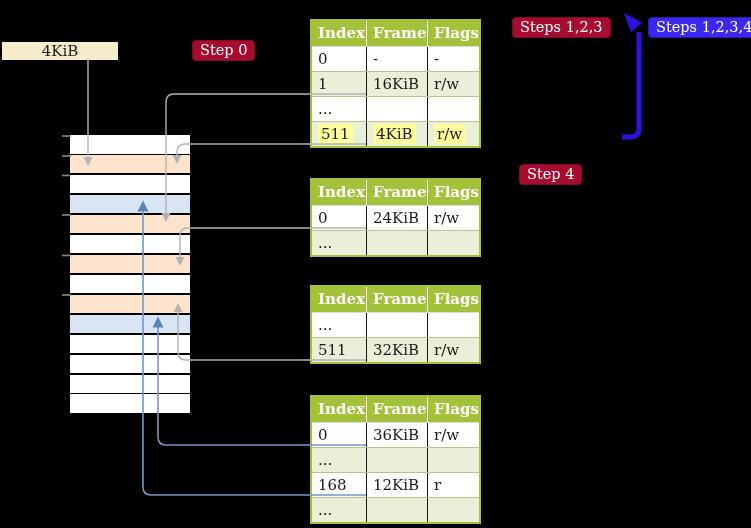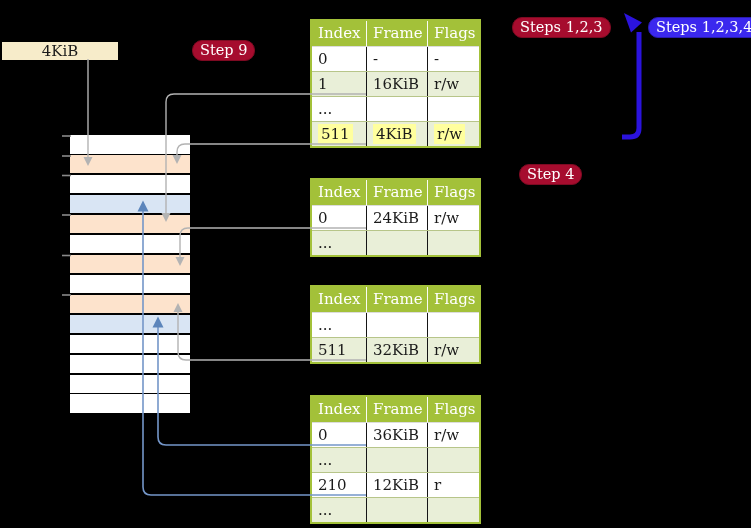--- a/index.html
+++ b/index.html
@@ -14,21 +14,21 @@
   
   .frame-label{
     position:absolute;left:2px;top:42px;width:116px;height:18px;
     background:var(--frame-label-cream);color:var(--text-dark);
     font-size:15px;line-height:18px;text-align:center;
   }
 
   
   .badge{
     position:absolute;height:17px;line-height:17px;
-    padding:1px 7px;border-radius:10px;
+    padding:1px 7px;border-radius:4px;
     color:#fff;font-size:14.5px;white-space:nowrap;
   }
   .badge.crimson{background:var(--badge-crimson);border:1px solid #7d0a22;}
   .badge.blue{background:var(--badge-blue);border:1px solid #2a1bb0;}
   #b-step0{left:192px;top:40px;}
   #b-steps123{left:512px;top:17px;}
   #b-steps1234{left:648px;top:17px;}
   #b-step4{left:519px;top:164px;}
 
   
@@ -41,21 +41,21 @@
   
   .ptable{
     position:absolute;left:310px;width:167px;
     border:2px solid var(--table-border-green);
     background:#fff;
   }
   #pt1{top:19px;} #pt2{top:178px;} #pt3{top:285px;} #pt4{top:395px;}
   .prow{display:flex;height:25px;line-height:24px;box-sizing:border-box;}
   .pcell{box-sizing:border-box;padding-left:6px;font-size:15px;color:var(--text-dark);overflow:hidden;white-space:nowrap;}
   .c0{width:54px;} .c1{width:61px;} .c2{flex:1;}
-  .phead{background:var(--table-header-green);color:#fff;font-weight:normal;}
+  .phead{background:var(--table-header-green);color:#fff;font-weight:bold;}
   .phead .pcell{color:#fff;}
   .phead .c1,.phead .c2{border-left:1px solid rgba(255,255,255,0.95);}
   .prow.body{border-top:1px solid #b7c589;}
   .prow.body.first{border-top:1px solid #dcdcdc;}
   .prow.body .c1,.prow.body .c2{border-left:1px solid #161616;}
   .shade-green{background:var(--table-row-green);}
   .shade-white{background:#fff;}
   .hl{background:var(--highlight-yellow);padding:1px 3px;}
 
   
@@ -68,21 +68,21 @@
   .thick-blue-head{fill:var(--arrow-blue);stroke:none;}
   .tick{stroke:#8a8a8a;stroke-width:1.6;}
 </style>
 </head>
 <body>
 
 <div class="canvas">
 
   <div class="frame-label">4KiB</div>
 
-  <div class="badge crimson" id="b-step0">Step 9</div>
+  <div class="badge crimson" id="b-step0">Step 0</div>
   <div class="badge crimson" id="b-steps123">Steps 1,2,3</div>
   <div class="badge blue" id="b-steps1234">Steps 1,2,3,4</div>
   <div class="badge crimson" id="b-step4">Step 4</div>
 
   <div class="stack">
       <div class="mem-row mem-white" style="top: 0px;"></div>
       <div class="mem-row mem-peach" style="top: 19.96px;"></div>
       <div class="mem-row mem-white" style="top: 39.92px;"></div>
       <div class="mem-row mem-blue" style="top: 59.88px;"></div>
       <div class="mem-row mem-peach" style="top: 79.84px;"></div>
@@ -168,21 +168,21 @@
         <div class="pcell c0">0</div>
         <div class="pcell c1">36KiB</div>
         <div class="pcell c2">r/w</div>
       </div>
       <div class="prow body shade-green">
         <div class="pcell c0">...</div>
         <div class="pcell c1"></div>
         <div class="pcell c2"></div>
       </div>
       <div class="prow body shade-white">
-        <div class="pcell c0">210</div>
+        <div class="pcell c0">168</div>
         <div class="pcell c1">12KiB</div>
         <div class="pcell c2">r</div>
       </div>
       <div class="prow body shade-green">
         <div class="pcell c0">...</div>
         <div class="pcell c1"></div>
         <div class="pcell c2"></div>
       </div>
     </div>
 

